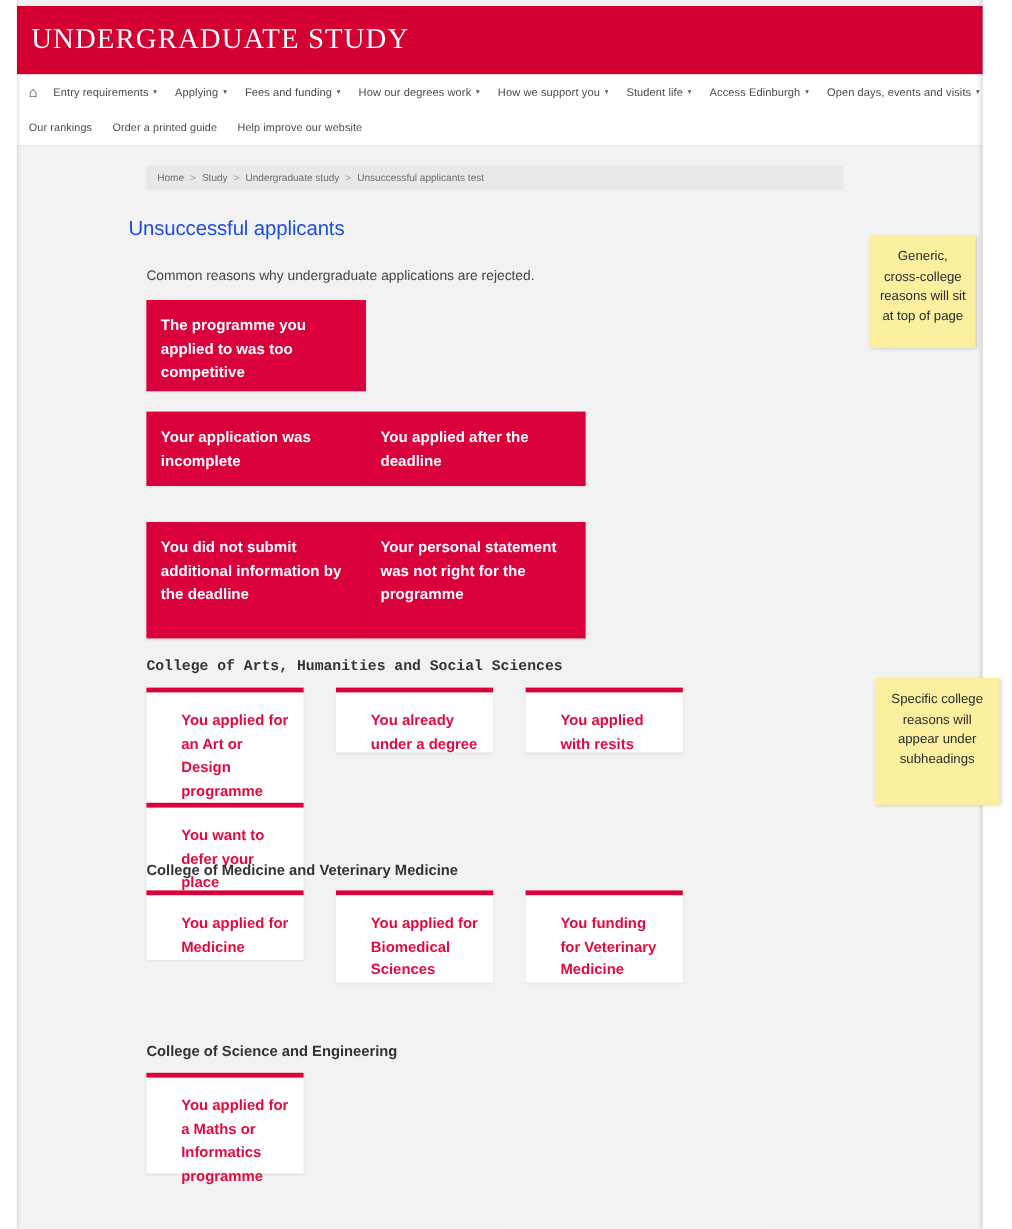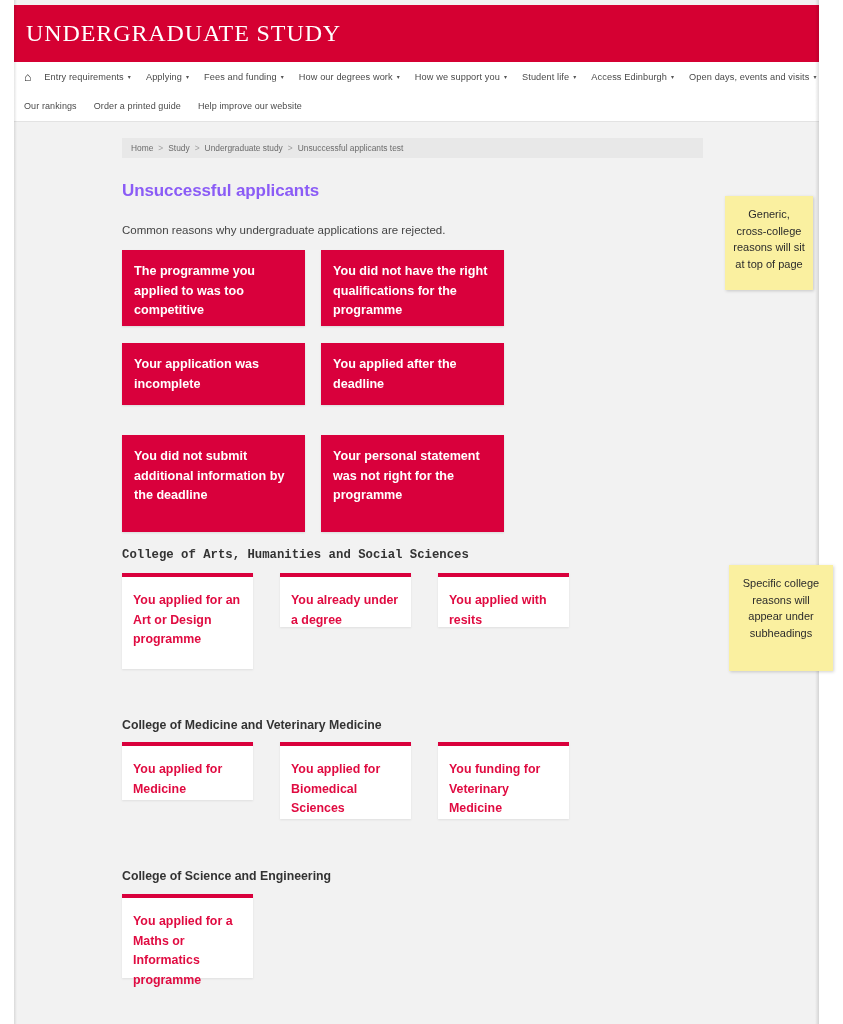--- a/index.html
+++ b/index.html
@@ -142,25 +142,25 @@
   }
   #breadcrumb .crumb-sep {
     font-size: 8.4px;
     color: #a0a0a0;
     margin: 0 5px;
   }
   #breadcrumb .crumb.current { cursor: default; }
 
   #page-title {
     position: absolute;
-    left: 108px;
+    left: 93px;
     top: 48px;
     font-size: 17px;
-    font-weight: bold;
-    color: #8b5cf6;
+    font-weight: normal;
+    color: #1d4ed8;
     letter-spacing: -0.1px;
   }
 
   #intro-text {
     position: absolute;
     left: 108px;
     top: 90px;
     font-size: 11.5px;
     color: #444444;
   }
@@ -172,21 +172,21 @@
     width: 600px;
     display: flex;
     flex-wrap: wrap;
     align-content: flex-start;
   }
 
   
   .card-red {
     width: 183px;
     background: #d9003c;
-    margin-right: 16px;
+    margin-right: 0;
     margin-bottom: 17px;
     box-sizing: border-box;
     padding: 12px 14px 14px 12px;
     color: #ffffff;
     font-size: 12.6px;
     font-weight: bold;
     line-height: 1.55;
     cursor: pointer;
     box-shadow: 0 1px 2px rgba(0,0,0,0.10);
   }
@@ -195,21 +195,21 @@
   .rowB .card-red { height: 62px; }
   .rowC .card-red { height: 97px; }
 
   
   .card-white {
     width: 131px;
     background: #ffffff;
     border-top: 4px solid #d9003c;
     margin-right: 27px;
     box-sizing: border-box;
-    padding: 14px 11px 12px 11px;
+    padding: 14px 11px 12px 29px;
     color: #e00b41;
     font-size: 12.4px;
     font-weight: bold;
     line-height: 1.58;
     cursor: pointer;
     box-shadow: 0 1px 2px rgba(0,0,0,0.08);
   }
 
   .section-heading {
     position: absolute;
@@ -317,39 +317,39 @@
       <span class="crumb-sep">&gt;</span>
       <span class="crumb current">Unsuccessful applicants test</span>
     </div>
 
     <h1 id="page-title">Unsuccessful applicants</h1>
 
     <p id="intro-text">Common reasons why undergraduate applications are rejected.</p>
 
     <div class="card-grid rowA" style="top:128px;">
       <div class="card-red">The programme you applied to was too competitive</div>
-      <div class="card-red">You did not have the right qualifications for the programme</div>
     </div>
 
     <div class="card-grid rowB" style="top:221px;">
       <div class="card-red">Your application was incomplete</div>
       <div class="card-red">You applied after the deadline</div>
     </div>
 
     <div class="card-grid rowC" style="top:313px;">
       <div class="card-red">You did not submit additional information by the deadline</div>
       <div class="card-red">Your personal statement was not right for the programme</div>
     </div>
 
     <h2 class="section-heading" style="top:416px;font-family:Liberation Mono, monospace;">College of Arts, Humanities and Social Sciences</h2>
 
     <div class="card-grid" style="top:451px;">
       <div class="card-white" style="height:96px;">You applied for an Art or Design programme</div>
       <div class="card-white" style="height:54px;">You already under a degree</div>
       <div class="card-white" style="height:54px;">You applied with resits</div>
+      <div class="card-white" style="height:75px; margin-right:0;">You want to defer your place</div>
     </div>
 
     <h2 class="section-heading" style="top:586px;">College of Medicine and Veterinary Medicine</h2>
 
     <div class="card-grid" style="top:620px;">
       <div class="card-white" style="height:58px;">You applied for Medicine</div>
       <div class="card-white" style="height:77px;">You applied for Biomedical Sciences</div>
       <div class="card-white" style="height:77px;">You funding for Veterinary Medicine</div>
     </div>
 

